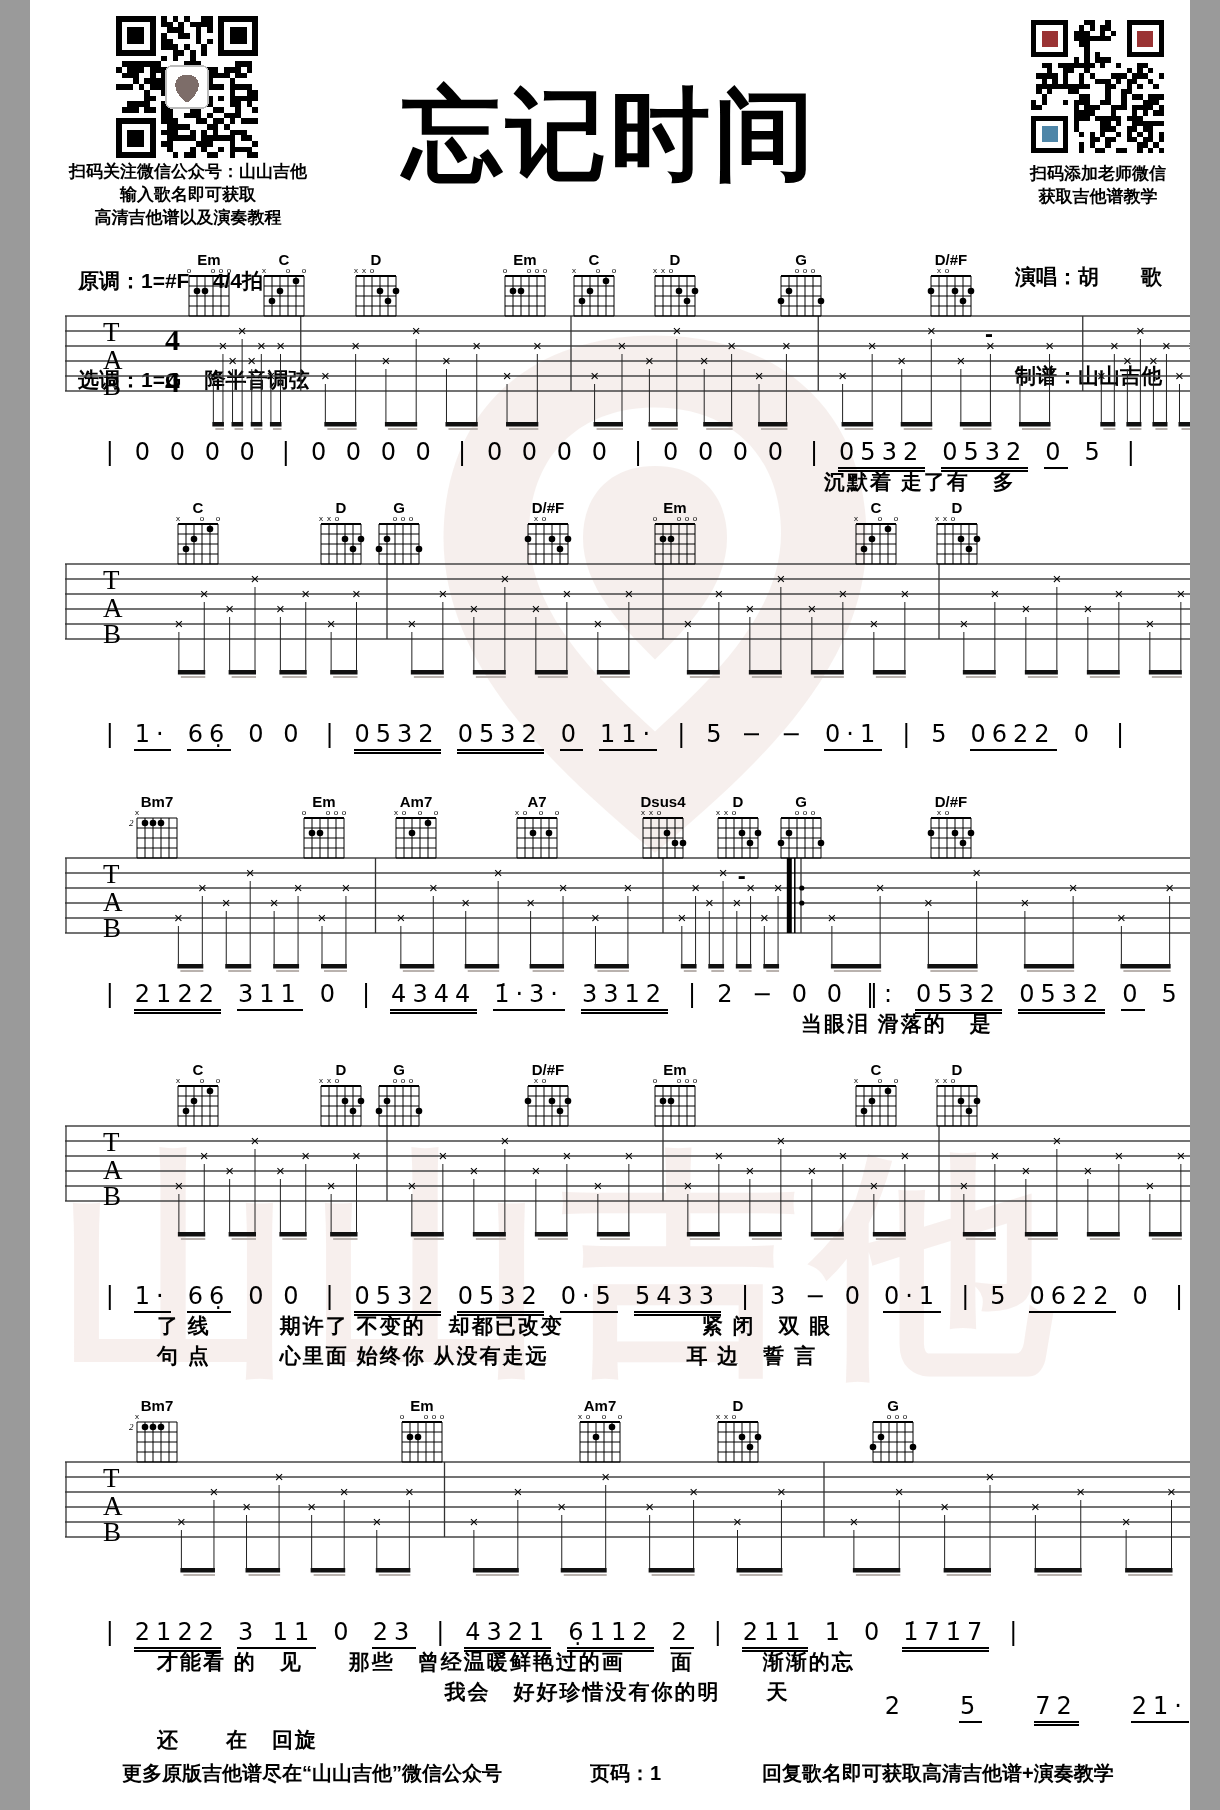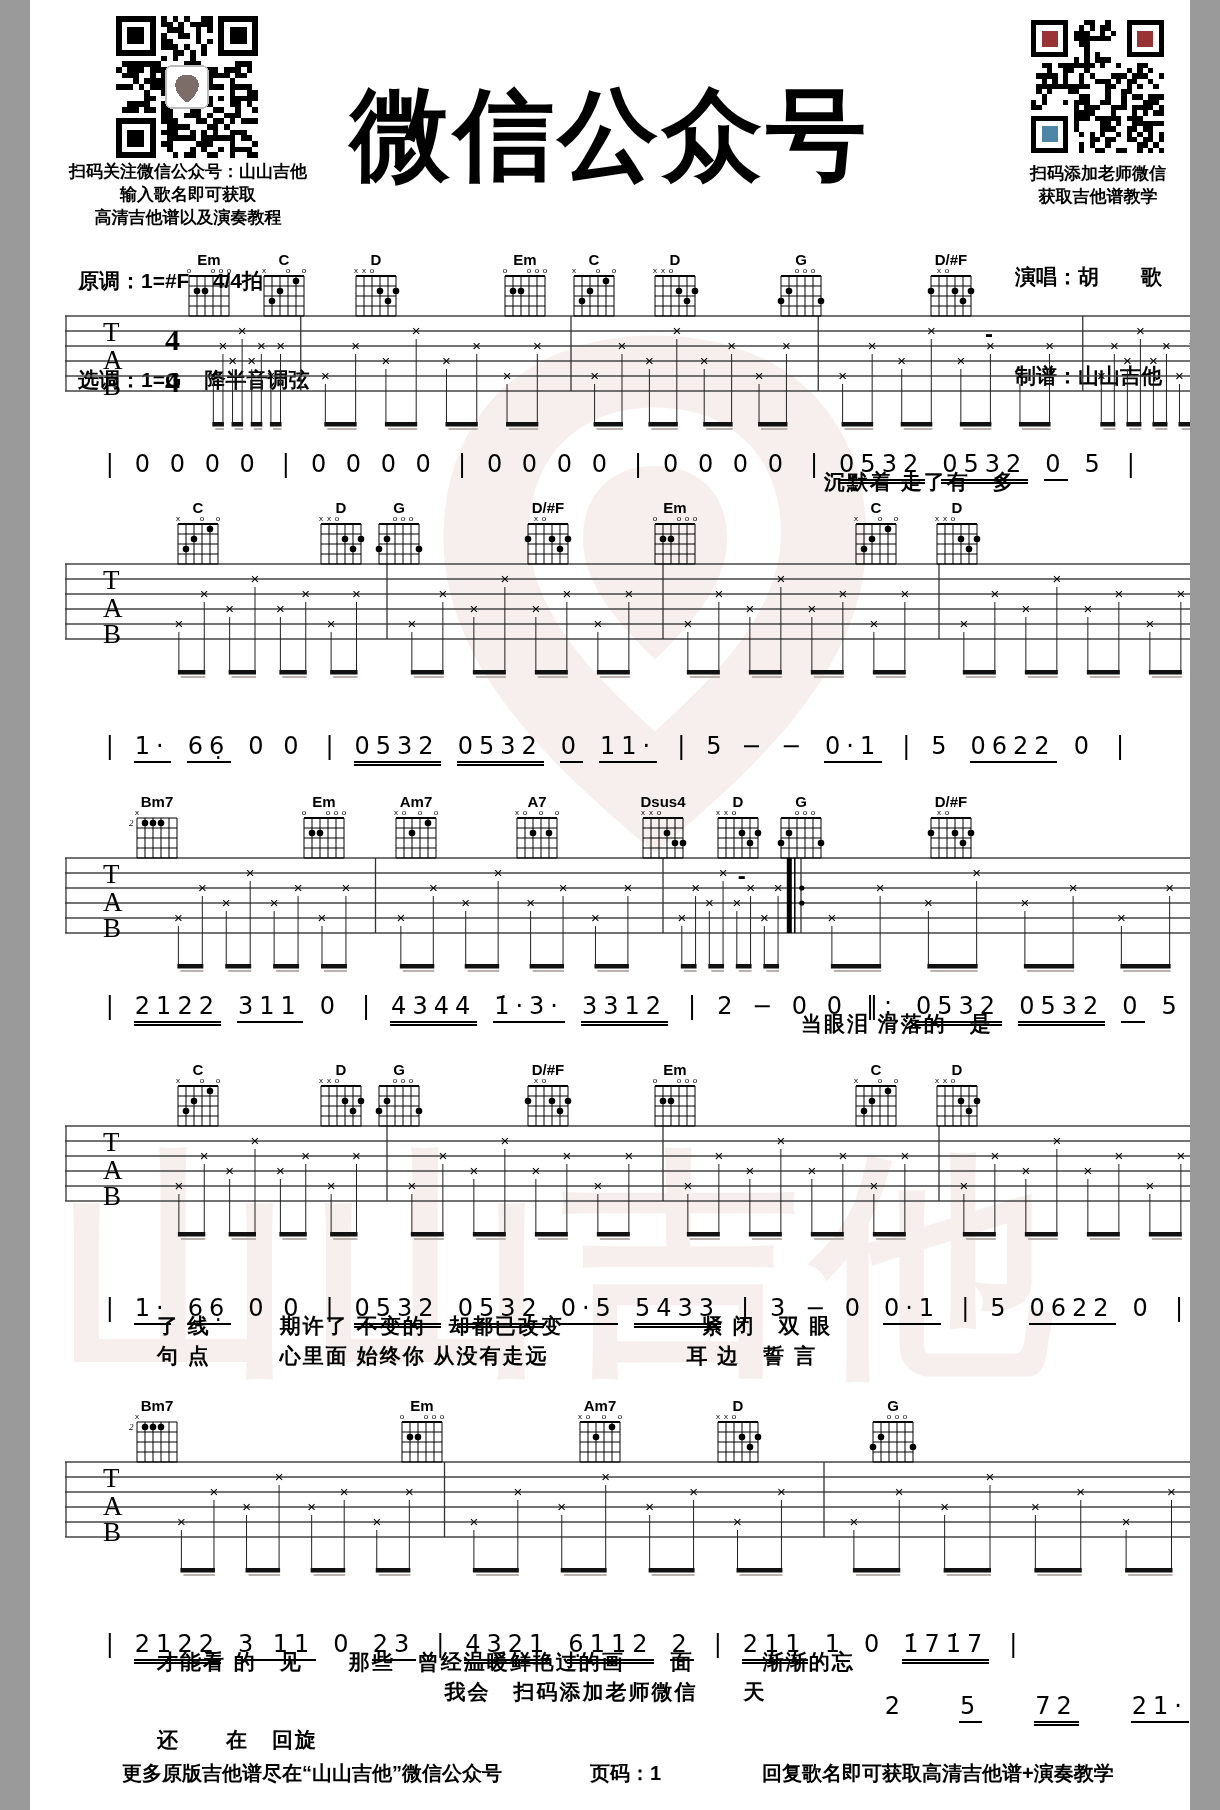--- a/index.html
+++ b/index.html
@@ -24,21 +24,21 @@
   #wm-text{position:absolute;left:28px;top:1108px;font-size:238px;font-weight:bold;
            color:rgba(205,162,150,.17);letter-spacing:14px;white-space:nowrap;pointer-events:none;}
 
   
   #score{position:absolute;left:35px;top:252px;width:1150px;}
   .sys{position:relative;}
   .chords{position:relative;height:58px;}
   .chord{position:absolute;width:60px;text-align:center;top:0;}
   .staffwrap{height:128px;}
   .jianpu{height:30px;font-size:24px;white-space:nowrap;font-family:"DejaVu Sans",sans-serif;}
-  .jseg{display:inline-block;letter-spacing:6px;margin:12px 8px;padding:0 1px 1px 1px;}
+  .jseg{display:inline-block;letter-spacing:6px;margin:0 8px;padding:0 1px 1px 1px;}
   .jseg.u1{border-bottom:2px solid #000;}
   .jseg.u2{border-bottom:5px double #000;}
   .jbar{display:inline-block;margin:0 12px;font-weight:normal;}
   .lyr{height:30px;font-size:21px;font-weight:bold;letter-spacing:2px;white-space:nowrap;}
   .sys2 .jianpu, .sys4 .jianpu, .sys5 .jianpu{margin-top:34px;}
   .sys1{margin-bottom:2px;}
   .sys2{margin-bottom:44px;}
   .sys3{margin-bottom:22px;}
   .sys4{margin-bottom:26px;}
 
@@ -490,21 +490,21 @@
     <div>扫码关注微信公众号：山山吉他</div>
     <div>输入歌名即可获取</div>
     <div>高清吉他谱以及演奏教程</div>
   </div>
 
   <div class="qr-caption" id="cap-right">
     <div>扫码添加老师微信</div>
     <div>获取吉他谱教学</div>
   </div>
 
-  <div id="title">微信公众号</div>
+  <div id="title">忘记时间</div>
 
   <div class="meta" id="meta-left">
     <div>原调：1=#F    4/4拍</div>
     <div>选调：1=G    降半音调弦</div>
   </div>
 
   <div class="meta" id="meta-right">
     <div>演唱：胡　　歌</div>
     <div>制谱：山山吉他</div>
   </div>
@@ -1806,21 +1806,21 @@
             <line x1="1015.75625" y1="44" x2="1015.75625" y2="112" stroke="#222" stroke-width="1"></line>
             <text x="1061.13125" y="71" text-anchor="middle" font-size="15" font-family="Liberation Sans,sans-serif">×</text>
             <line x1="1061.13125" y1="74" x2="1061.13125" y2="112" stroke="#222" stroke-width="1"></line>
             <rect x="1060.13125" y="112" width="47.375" height="4.5" fill="#111"></rect>
             <rect x="1063.13125" y="118" width="44.375" height="2" fill="#b9b2ae"></rect>
             <text x="1106.50625" y="41" text-anchor="middle" font-size="15" font-family="Liberation Sans,sans-serif">×</text>
             <line x1="1106.50625" y1="44" x2="1106.50625" y2="112" stroke="#222" stroke-width="1"></line>
           </svg></div>
         <div class="jianpu" style="padding-left: 2.5%;"><span class="jbar">|</span><span class="jseg u2">2122</span><span class="jseg u1">3 11</span><span class="jseg">0</span><span class="jseg u1">23</span><span class="jbar">|</span><span class="jseg u2">4321</span><span class="jseg u2">6̣112</span><span class="jseg u1">2</span><span class="jbar">|</span><span class="jseg u2">211</span><span class="jseg">1</span><span class="jseg">0</span><span class="jseg u2">1̇71̇7</span><span class="jbar">|</span></div>
         <div class="lyr" style="padding-left: 8%;">才能看 的　见　　那些　曾经温暖鲜艳过的画　　面　　　渐渐的忘</div>
-        <div class="lyr" style="padding-left: 33%;">我会　扫码添加老师微信　　天</div>
+        <div class="lyr" style="padding-left: 33%;">我会　好好珍惜没有你的明　　天</div>
       </div>
     </div>
 
   <div id="coda">
       <div class="jianpu" style="padding-left: 8%;"><span class="jseg">2</span><span class="jseg u1">5</span><span class="jseg u2">72</span><span class="jseg u1">21·</span></div>
       <div class="lyr" style="padding-left: 8%;">还　　在　回旋</div>
     </div>
 
   <div id="footer">
     <span id="footer-left">更多原版吉他谱尽在“山山吉他”微信公众号</span>

